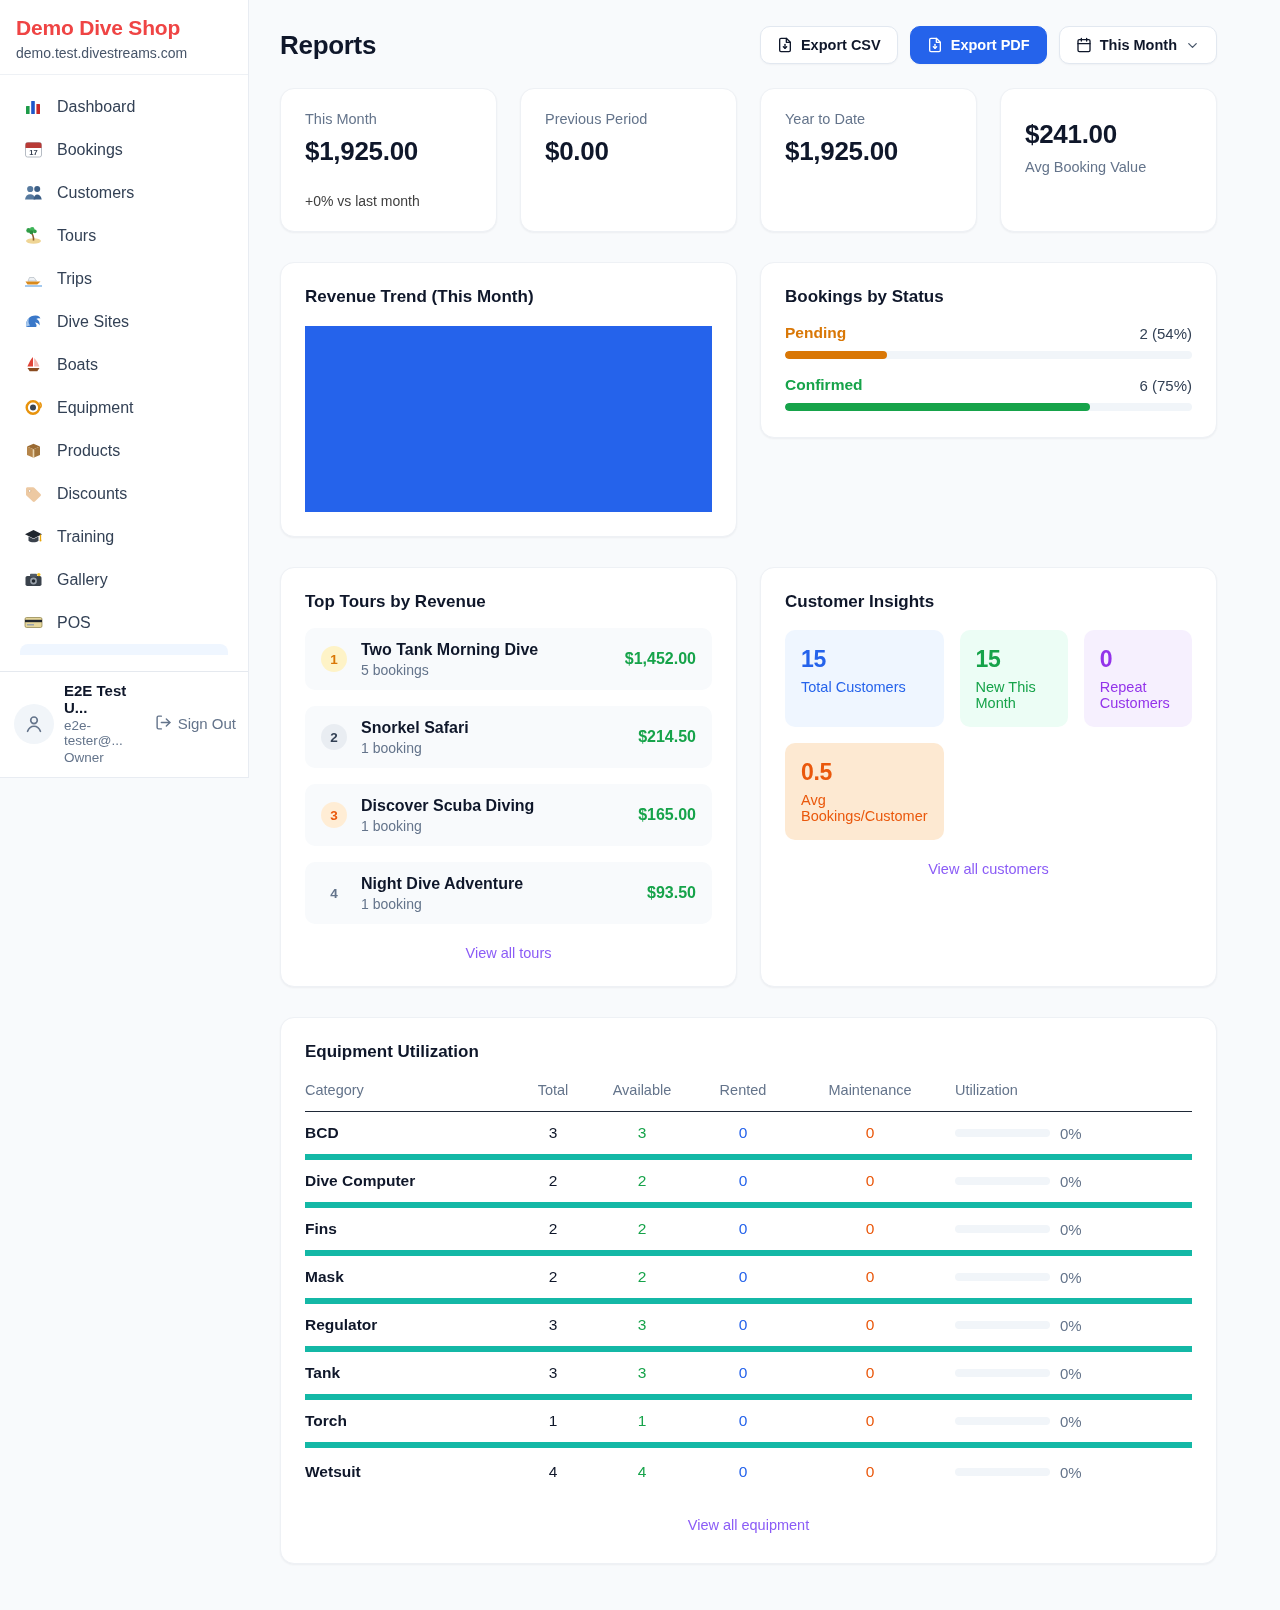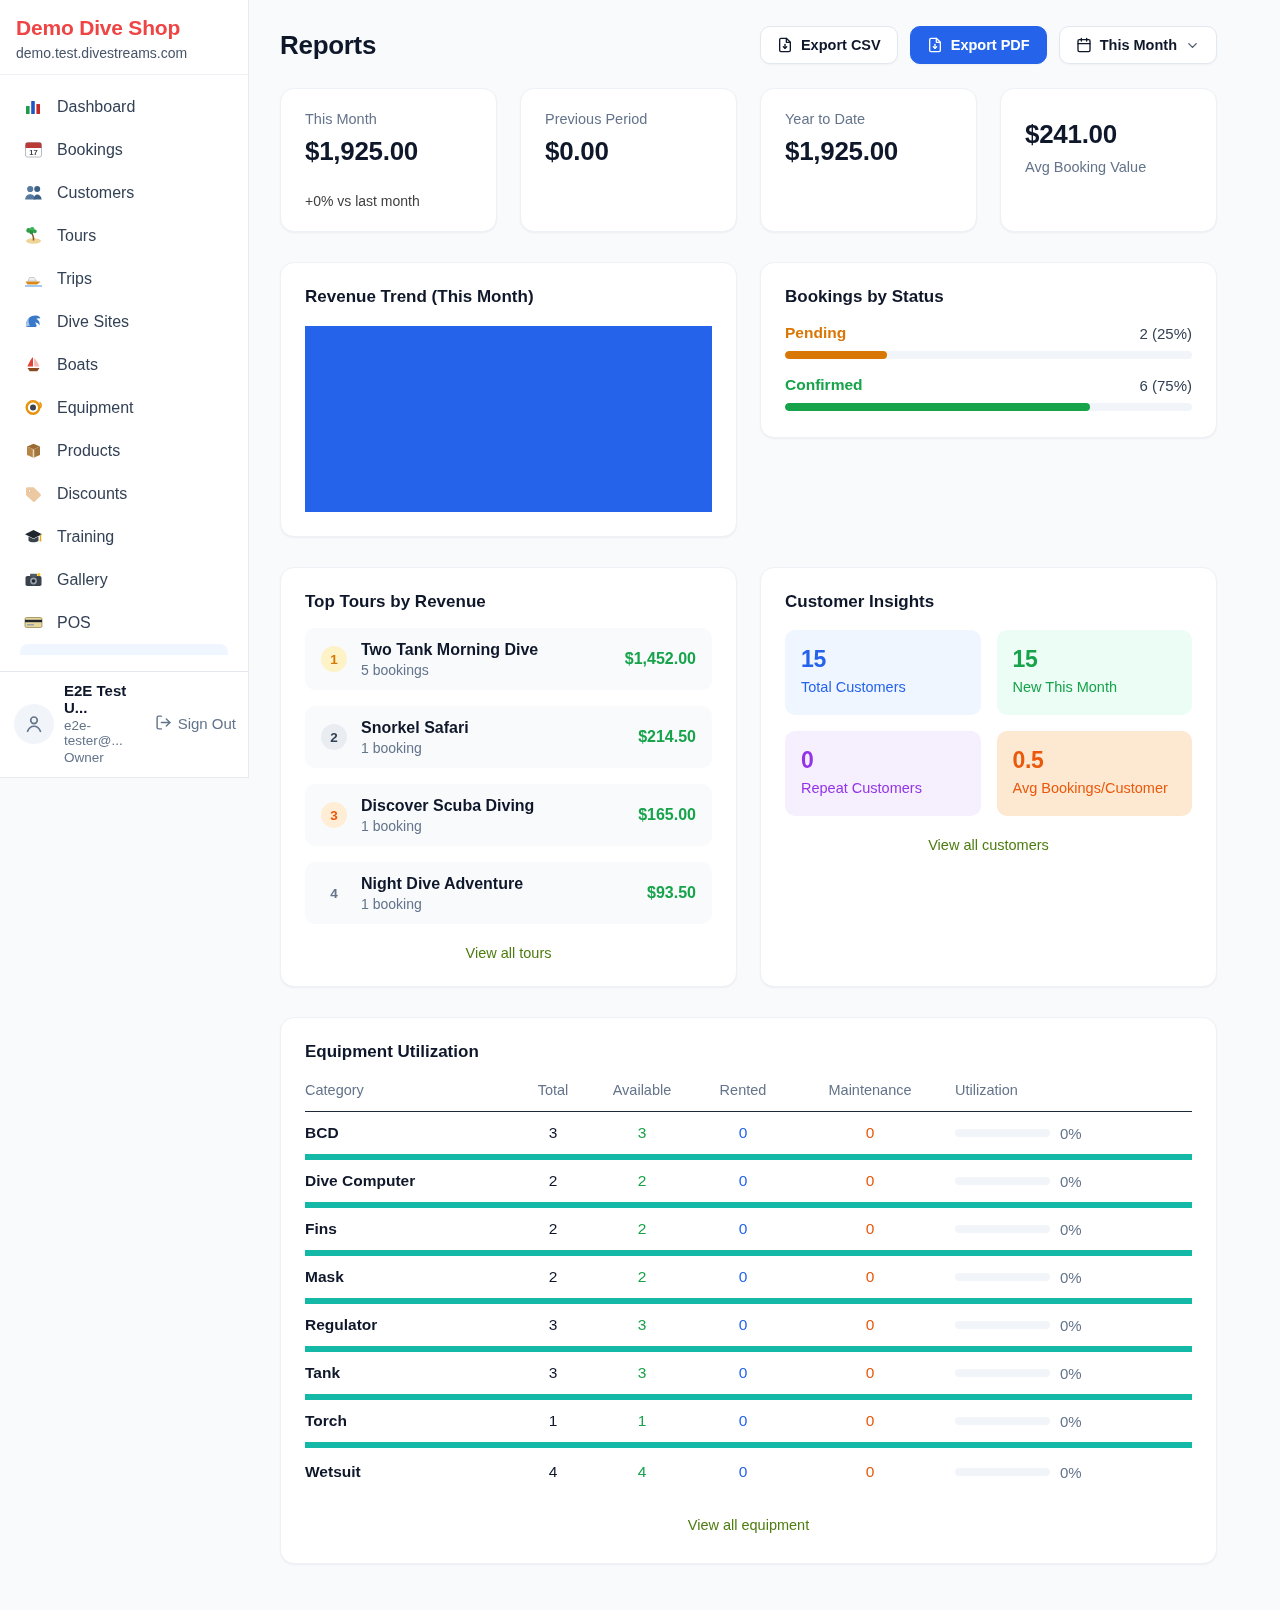--- a/index.html
+++ b/index.html
@@ -99,25 +99,25 @@
     font-size:13.5px; font-weight:bold; color:#475569;
   }
   .rank.r1 { background:#fef3c7; color:#d97706; }
   .rank.r2 { background:#e9edf2; color:#334155; }
   .rank.r3 { background:#ffedd5; color:#ea580c; }
   .rank.r4 { background:transparent; color:#64748b; }
   .tour-info { flex:1; min-width:0; }
   .tour-name { font-size:16px; font-weight:bold; color:#0f172a; }
   .tour-sub { font-size:14px; color:#64748b; margin-top:3px; }
   .tour-amount { font-size:16px; font-weight:bold; color:#16a34a; white-space:nowrap; }
-  .view-link { display:block; text-align:center; color:#4d7c0f; font-size:14.5px; margin-top:21px; cursor:pointer; text-decoration:none; }
+  .view-link { display:block; text-align:center; color:#8b5cf6; font-size:14.5px; margin-top:21px; cursor:pointer; text-decoration:none; }
 
   
   .insights-card { padding:24px; height:420px; }
-  .tiles { display:grid; grid-template-columns:1fr 1fr; gap:16px; margin-top:18px; }
+  .tiles { display:grid; grid-template-columns:1fr 1fr 1fr; gap:16px; margin-top:18px; }
   .tile { border-radius:10px; padding:16px; min-height:85px; }
   .tile-value { font-size:23px; font-weight:bold; letter-spacing:-0.3px; }
   .tile-label { font-size:14.5px; margin-top:6px; }
   .tile.blue   { background:#eff6ff; } .tile.blue .tile-value{color:#2563eb;}  .tile.blue .tile-label{color:#2563eb;}
   .tile.green  { background:#ecfdf5; } .tile.green .tile-value{color:#16a34a;} .tile.green .tile-label{color:#16a34a;}
   .tile.purple { background:#f6f0fe; } .tile.purple .tile-value{color:#9333ea;}.tile.purple .tile-label{color:#9333ea;}
   .tile.orange { background:#fde9d2; } .tile.orange .tile-value{color:#ea580c;}.tile.orange .tile-label{color:#ea580c;}
 
   
   .equip-card { padding:24px 24px 30px 24px; margin-bottom:75px; }
@@ -396,21 +396,21 @@
     <div class="card revenue-card">
       <div class="card-title">Revenue Trend (This Month)</div>
       <div class="chart-area"></div>
     </div>
 
     <div class="card status-card">
       <div class="card-title">Bookings by Status</div>
       <div class="status-row">
         <div class="status-line">
           <span class="status-label pending">Pending</span>
-          <span class="status-count">2 (25%)</span>
+          <span class="status-count">2 (54%)</span>
         </div>
         <div class="track">
           <div class="fill pending" style="width: 25%;"></div>
         </div>
       </div>
       <div class="status-row">
         <div class="status-line">
           <span class="status-label confirmed">Confirmed</span>
           <span class="status-count">6 (75%)</span>
         </div>

